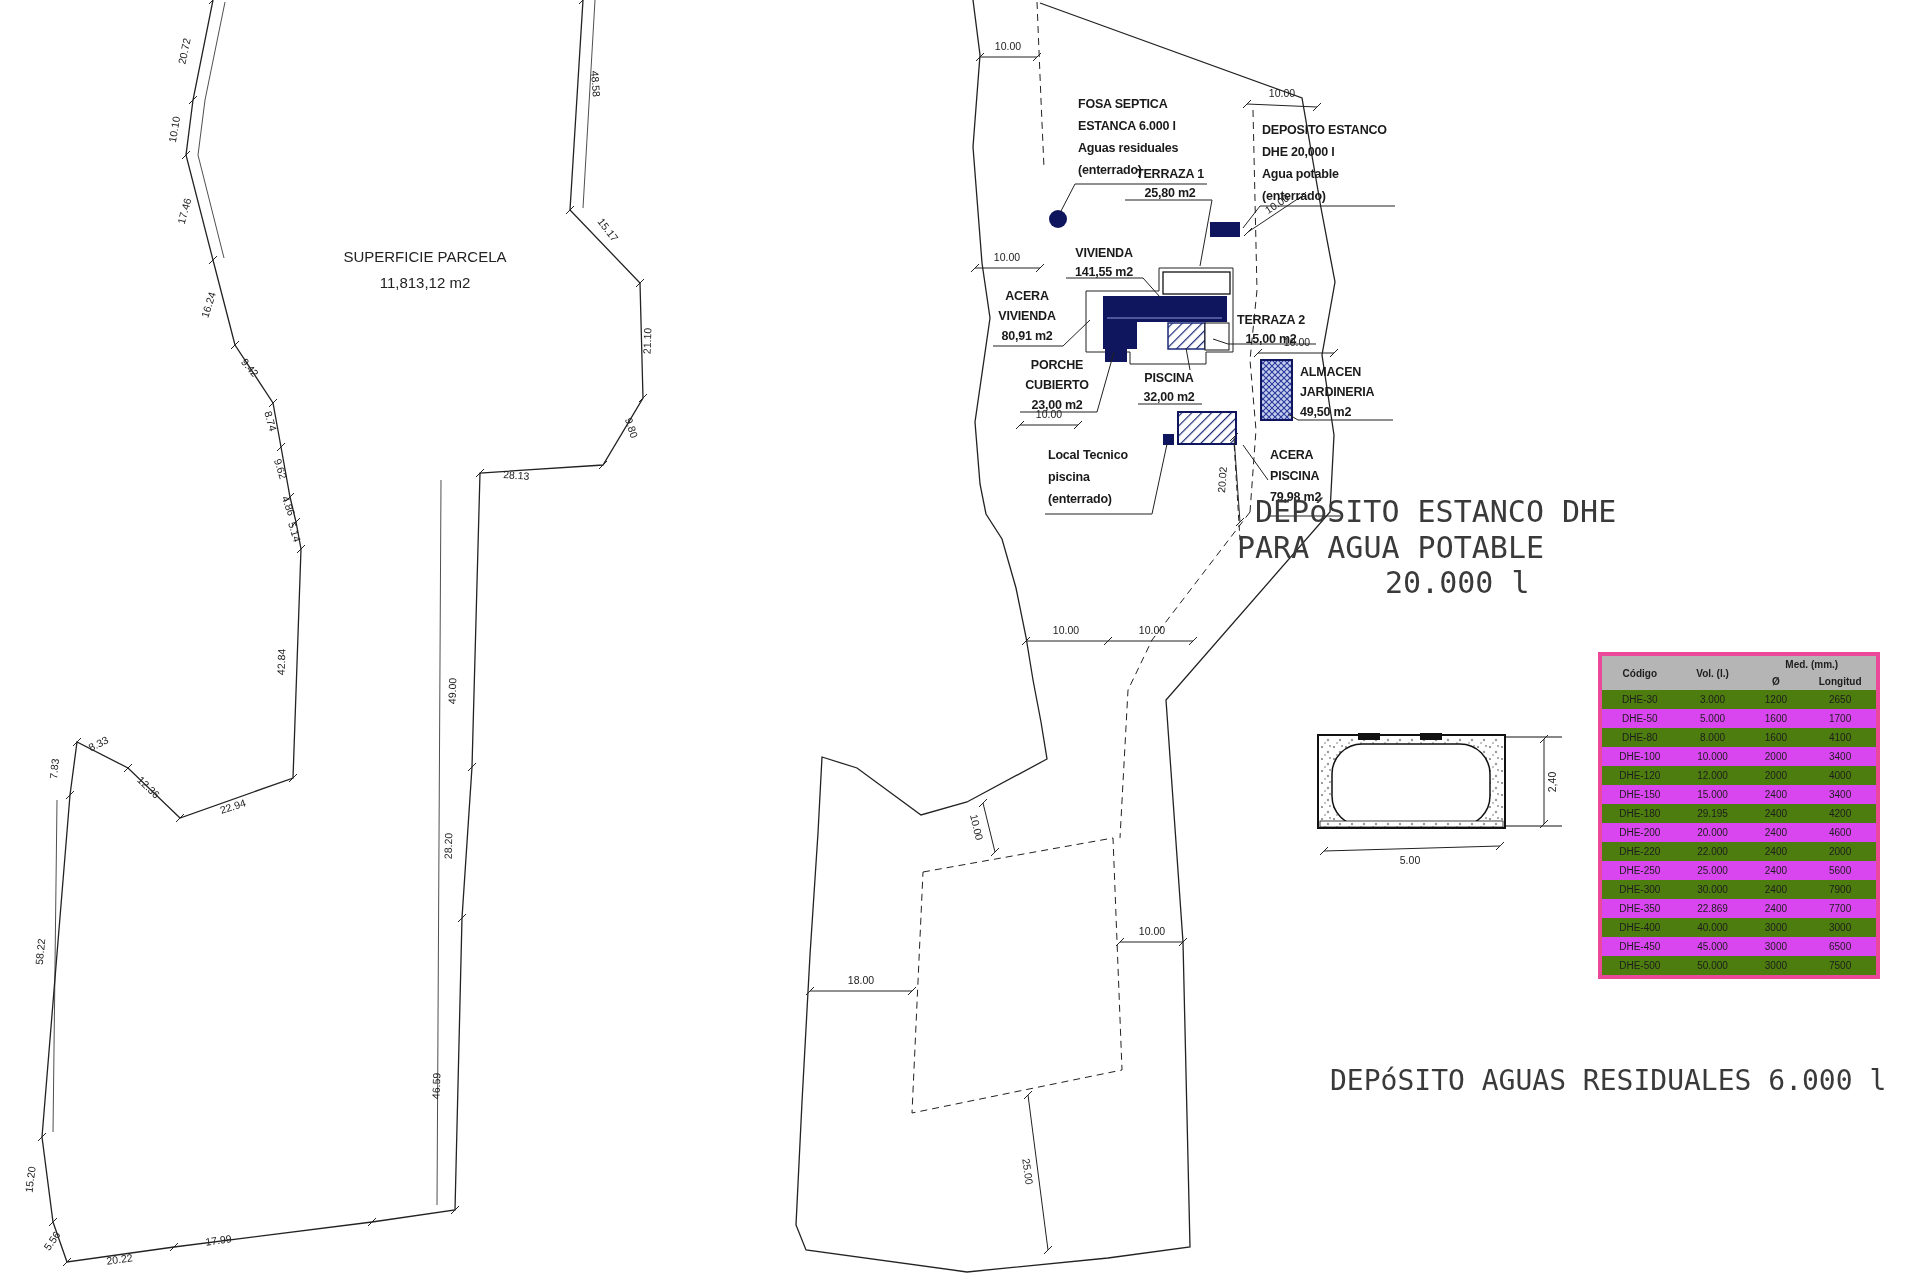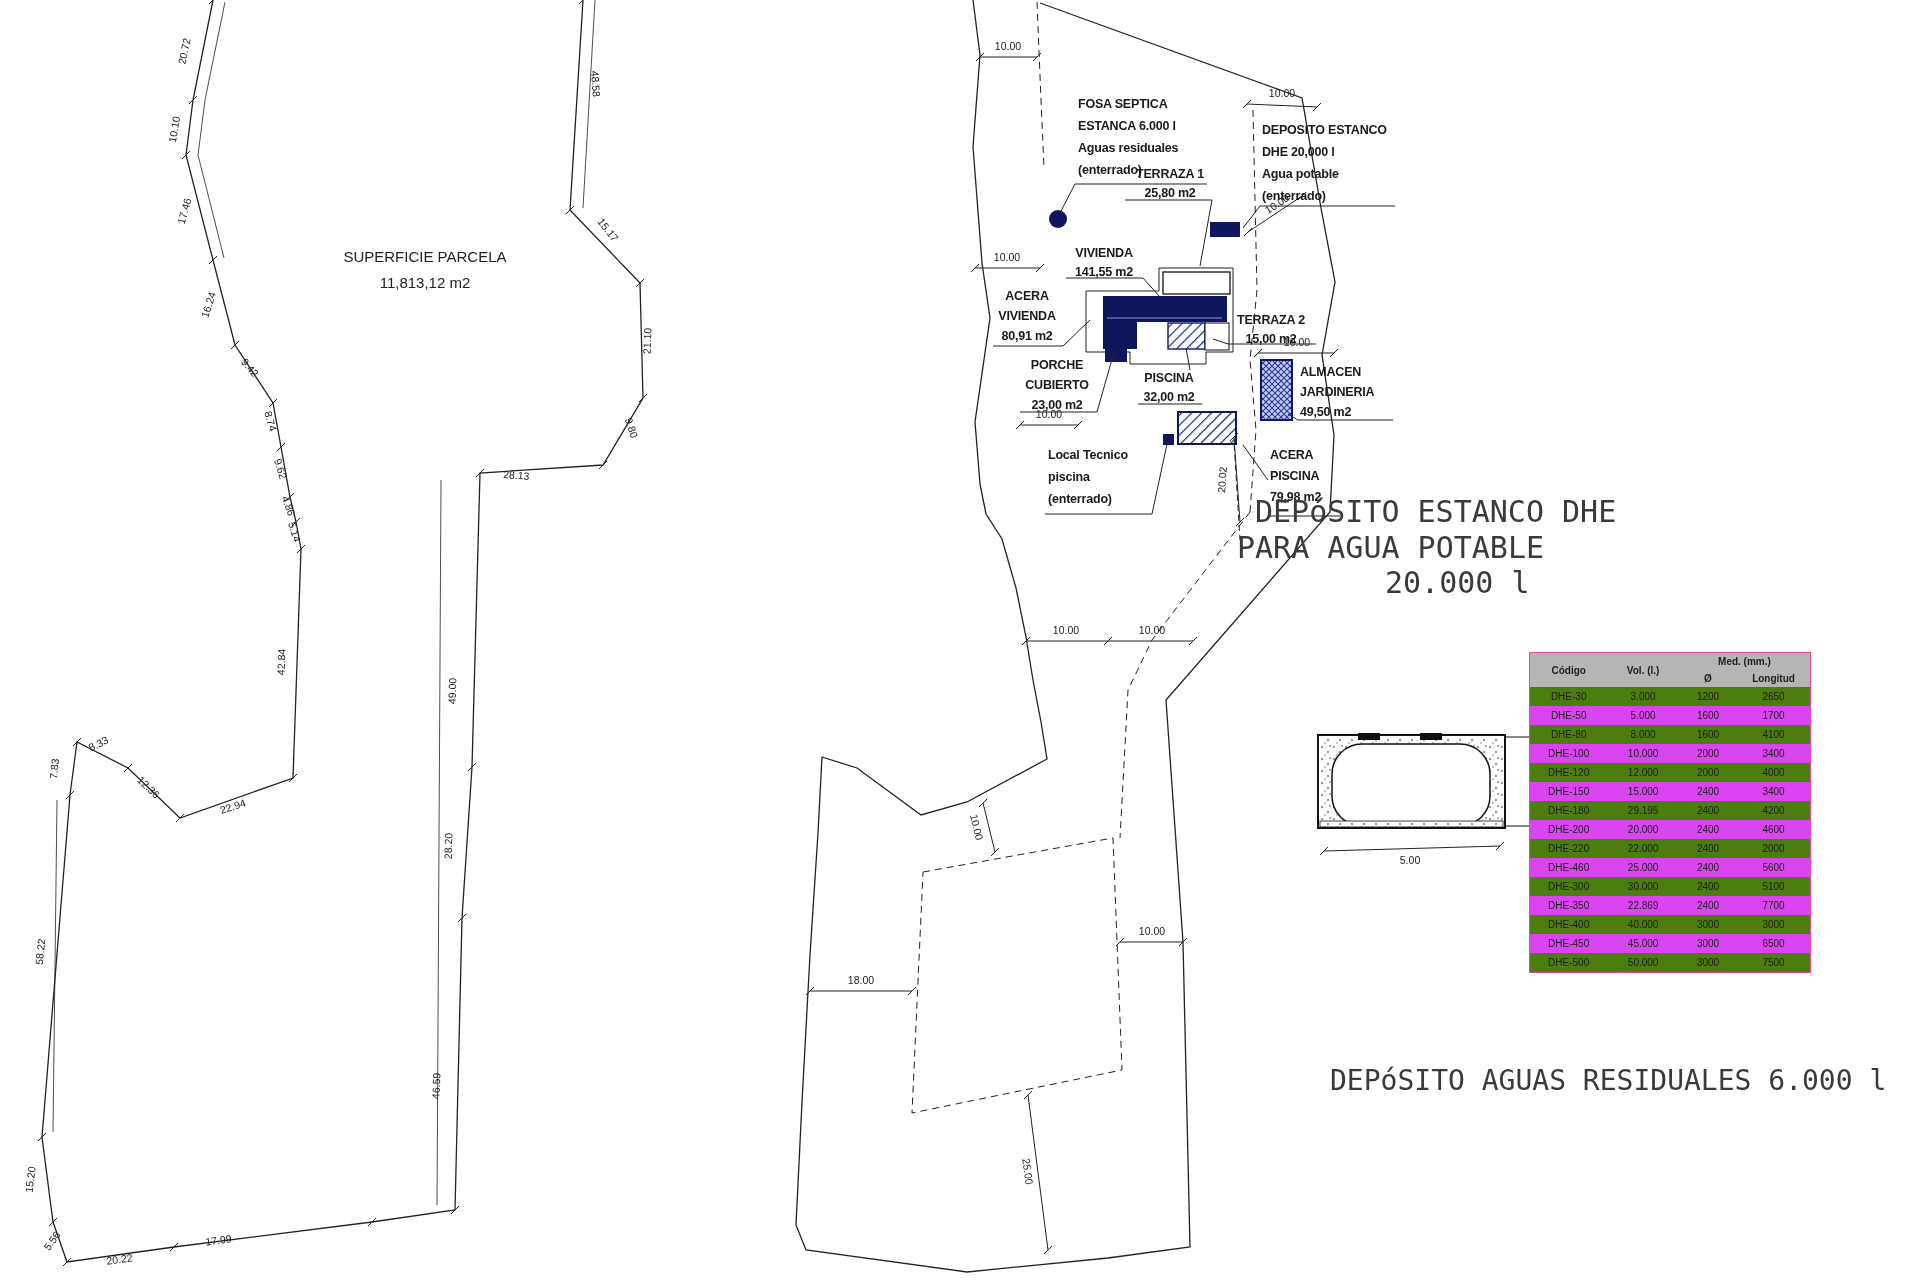--- a/index.html
+++ b/index.html
@@ -4,21 +4,21 @@
 <style>
   html,body{margin:0;padding:0;background:#fff;}
   .canvas{position:relative;width:1920px;height:1280px;background:#fff;overflow:hidden;
           font-family:"Liberation Sans",sans-serif;}
   svg text{user-select:none;}
   .dim{font:10.5px "Liberation Sans",sans-serif;fill:#222;}
   .ann{font:700 12.5px "Liberation Sans",sans-serif;fill:#1a1a1a;letter-spacing:-0.2px;}
   .big{font:15px "Liberation Sans",sans-serif;fill:#222;}
   .cad{font:30px "DejaVu Sans Mono",monospace;fill:#3a3a3a;}
   .cad2{font:28px "DejaVu Sans Mono",monospace;fill:#3a3a3a;}
-  .dhe-table{position:absolute;left:1529px;top:652px;width:282px;border:1px solid #ec4899;
+  .dhe-table{position:absolute;left:1598px;top:652px;width:282px;border:4px solid #ec4899;
              border-collapse:collapse;font:10px "Liberation Sans",sans-serif;color:#1d1d1d;padding-left:16px;}
   .dhe-table th{background:#b5b5b5;font-weight:700;padding:3px 2px;text-align:center;}
   .dhe-table td{padding:4px 2px;text-align:center;}
   .dhe-table tr.shade td{background:#d946ef;}
   .dhe-table tr.plain td{background:#4d7c0f;}
 </style>
 </head>
 <body>
 
 <div class="canvas">
@@ -314,30 +314,30 @@
           <td>2400</td>
           <td>4600</td>
         </tr>
         <tr class="plain">
           <td>DHE-220</td>
           <td>22.000</td>
           <td>2400</td>
           <td>2000</td>
         </tr>
         <tr class="shade">
-          <td>DHE-460</td>
+          <td>DHE-250</td>
           <td>25.000</td>
           <td>2400</td>
           <td>5600</td>
         </tr>
         <tr class="plain">
           <td>DHE-300</td>
           <td>30.000</td>
           <td>2400</td>
-          <td>5100</td>
+          <td>7900</td>
         </tr>
         <tr class="shade">
           <td>DHE-350</td>
           <td>22.869</td>
           <td>2400</td>
           <td>7700</td>
         </tr>
         <tr class="plain">
           <td>DHE-400</td>
           <td>40.000</td>

